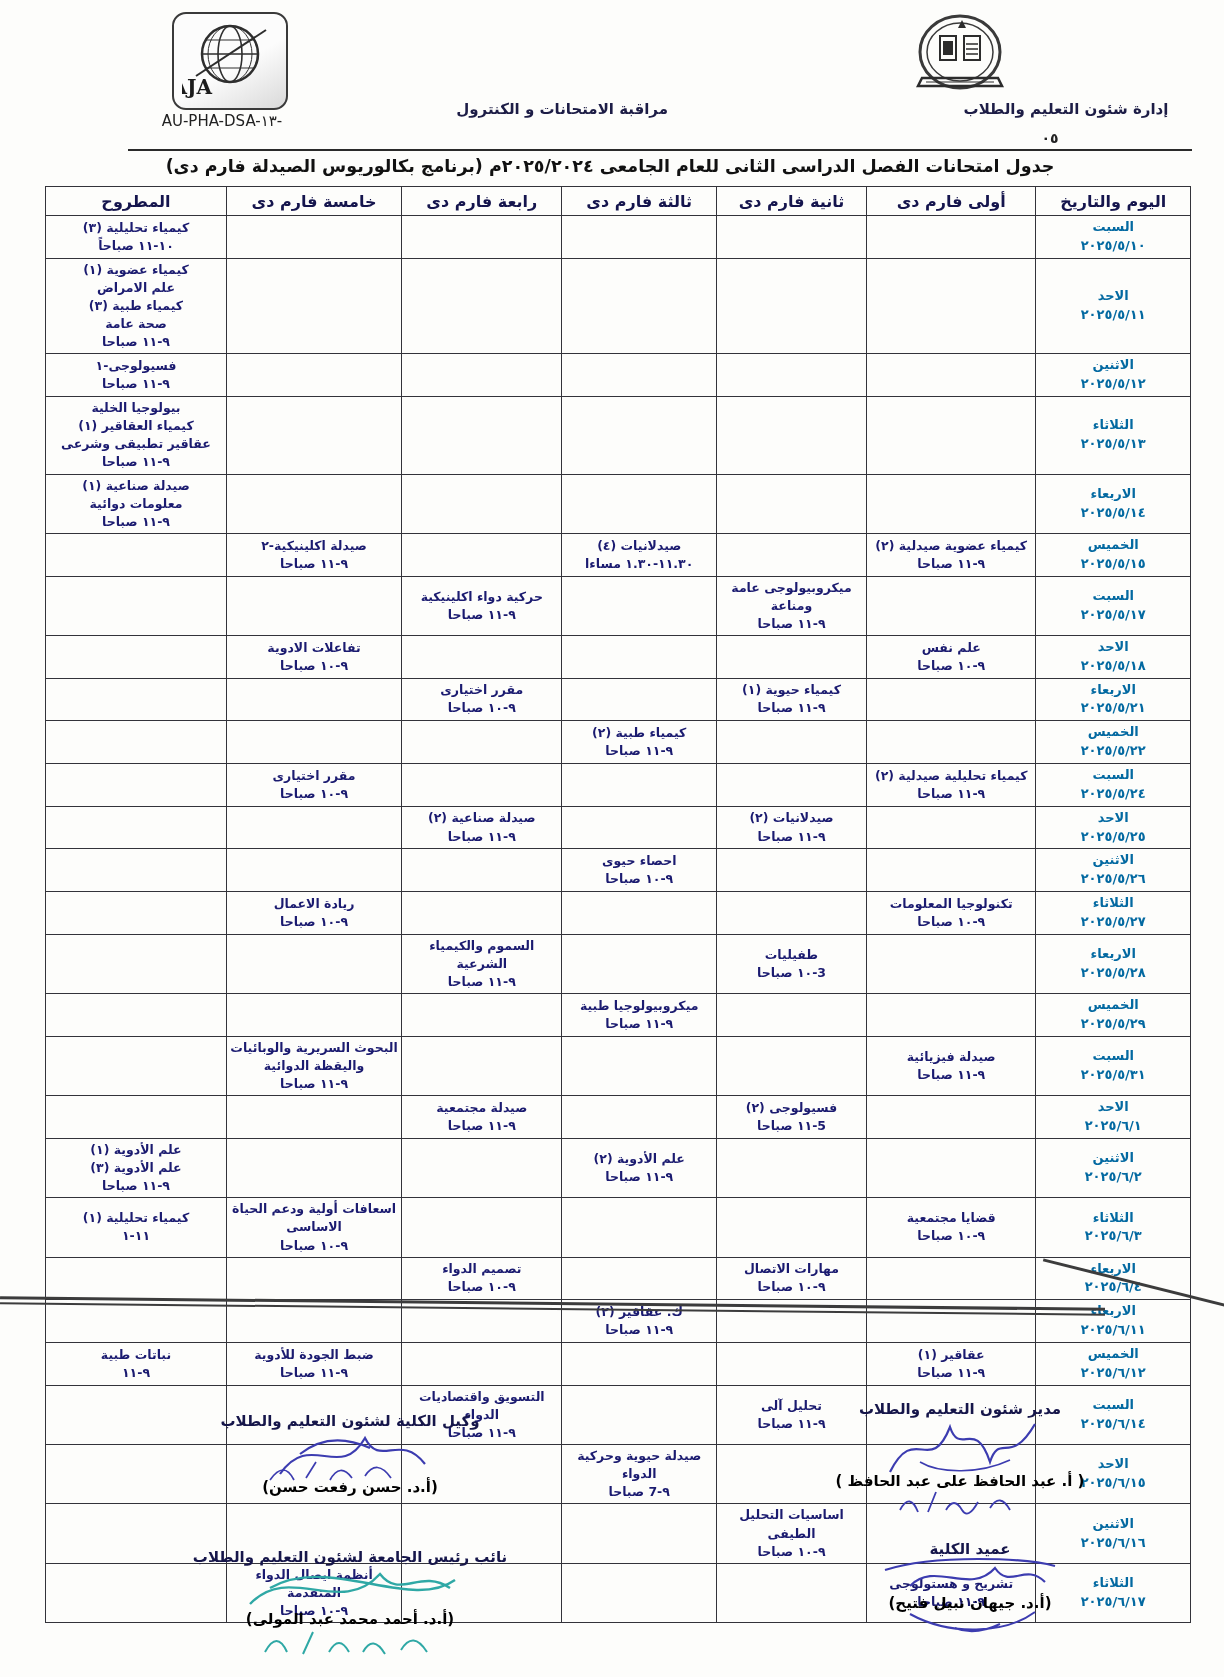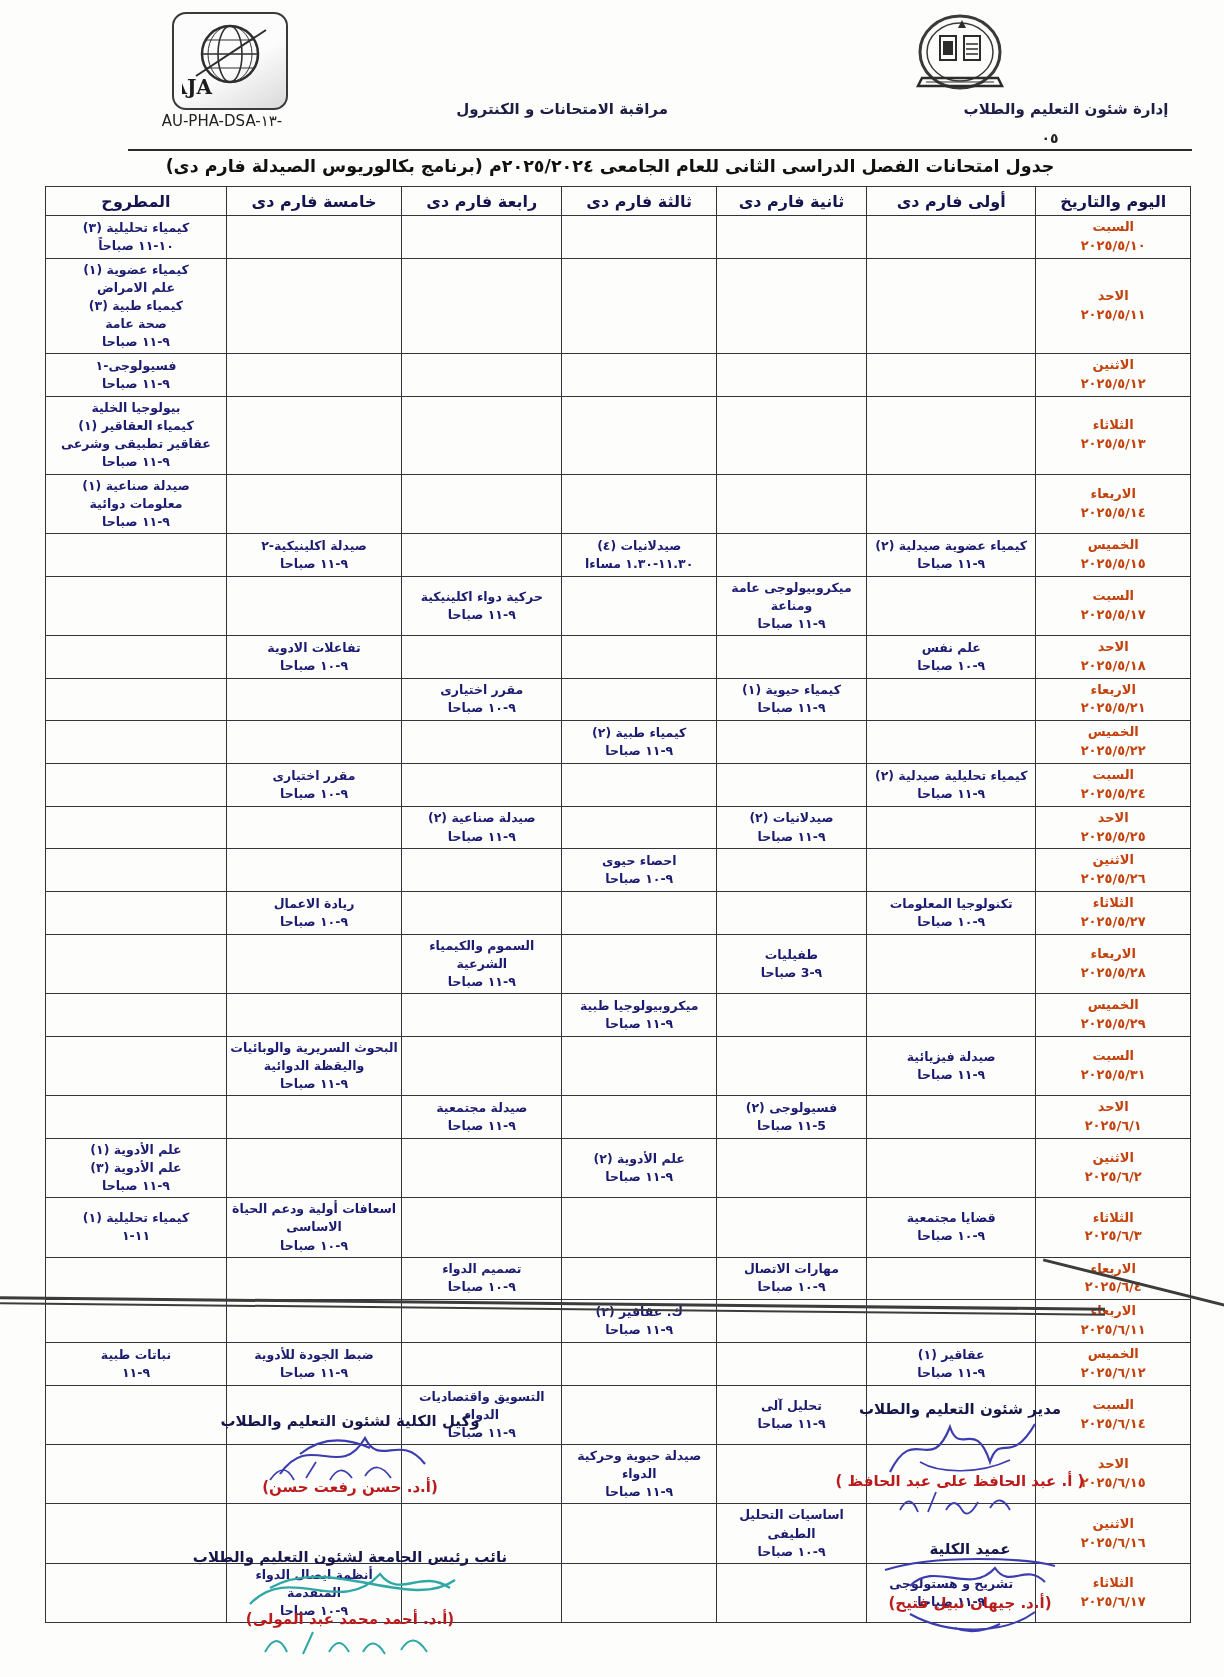--- a/index.html
+++ b/index.html
@@ -13,35 +13,35 @@
   .hdr-right-org{position:absolute;left:946px;top:100px;width:240px;text-align:center;font-size:15px;color:#1d1d46;font-weight:bold;}
   .hdr-emblem{position:absolute;left:896px;top:14px;width:128px;height:86px;}
   .page-code{position:absolute;left:1020px;top:130px;width:60px;text-align:center;font-size:14px;color:#222;font-weight:bold;}
   .title-rule{position:absolute;left:128px;top:149px;width:1064px;border-top:2px solid #2a2a2a;}
   .doc-title{position:absolute;left:90px;top:156px;width:1040px;text-align:center;font-size:17.5px;font-weight:bold;color:#111;}
   
   .sched{position:absolute;left:45px;top:186px;width:1146px;border-collapse:collapse;table-layout:fixed;}
   .sched th,.sched td{border:1.5px solid #33333a;vertical-align:middle;text-align:center;padding:2px 3px;}
   .sched th{font-size:16px;font-weight:bold;color:#15154d;height:24px;}
   .sched td{font-size:12.5px;font-weight:bold;color:#1b1b70;white-space:pre-line;line-height:1.45;}
-  .sched td.daycell{font-size:13px;color:#c2410c;}
+  .sched td.daycell{font-size:13px;color:#0369a1;}
   .sched td.daycell .d-date{display:block;letter-spacing:1px;}
   col.c-day{width:13.5%}col.c-y1{width:14.8%}col.c-y2{width:13.1%}col.c-y3{width:13.5%}
   col.c-y4{width:14.0%}col.c-y5{width:15.3%}col.c-off{width:15.8%}
   
   .note{position:absolute;right:70px;top:1330px;width:1080px;text-align:right;font-size:14.5px;font-weight:bold;color:#101040;}
   .note .bullet{display:inline-block;margin-left:26px;font-size:16px;}
   
   .artifact{position:absolute;background:#3c3c3c;}
   .art1{left:0;top:1302px;width:1105px;height:3px;transform:rotate(.6deg);}
   .art2{left:0;top:1308px;width:1105px;height:1.5px;transform:rotate(.6deg);}
   .art3{left:1040px;top:1285px;width:220px;height:2.5px;transform:rotate(14deg);}
   
   .sig-role{font-size:15px;font-weight:bold;color:#16164a;}
-  .sig-name{font-size:15px;font-weight:bold;color:#b91c1c;}
+  .sig-name{font-size:15px;font-weight:bold;color:#000000;}
   .sig{position:absolute;text-align:center;}
   .sig svg{display:block;margin:-6px auto -10px;}
   .s-r1{left:820px;top:1400px;width:280px;}
   .s-r2{left:860px;top:1528px;width:220px;margin-top:12px;}
   .s-l1{left:200px;top:1412px;width:300px;}
   .s-l2{left:180px;top:1548px;width:340px;}
 </style>
 </head>
 <body>
 
@@ -256,21 +256,21 @@
           <td></td>
           <td></td>
           <td>ريادة الاعمال
 ٩-١٠ صباحا</td>
           <td></td>
         </tr>
         <tr>
           <td class="daycell"><span>الاربعاء</span><span class="d-date">٢٠٢٥/٥/٢٨</span></td>
           <td></td>
           <td>طفيليات
-٩-3 صباحا</td>
+3-١٠ صباحا</td>
           <td></td>
           <td>السموم والكيمياء الشرعية
 ٩-١١ صباحا</td>
           <td></td>
           <td></td>
         </tr>
         <tr>
           <td class="daycell"><span>الخميس</span><span class="d-date">٢٠٢٥/٥/٢٩</span></td>
           <td></td>
           <td></td>
@@ -370,21 +370,21 @@
           <td>التسويق واقتصاديات الدواء
 ٩-١١ صباحا</td>
           <td></td>
           <td></td>
         </tr>
         <tr>
           <td class="daycell"><span>الاحد</span><span class="d-date">٢٠٢٥/٦/١٥</span></td>
           <td></td>
           <td></td>
           <td>صيدلة حيوية وحركية الدواء
-٩-١١ صباحا</td>
+٩-7 صباحا</td>
           <td></td>
           <td></td>
           <td></td>
         </tr>
         <tr>
           <td class="daycell"><span>الاثنين</span><span class="d-date">٢٠٢٥/٦/١٦</span></td>
           <td></td>
           <td>اساسيات التحليل الطيفى
 ٩-١٠ صباحا</td>
           <td></td>

